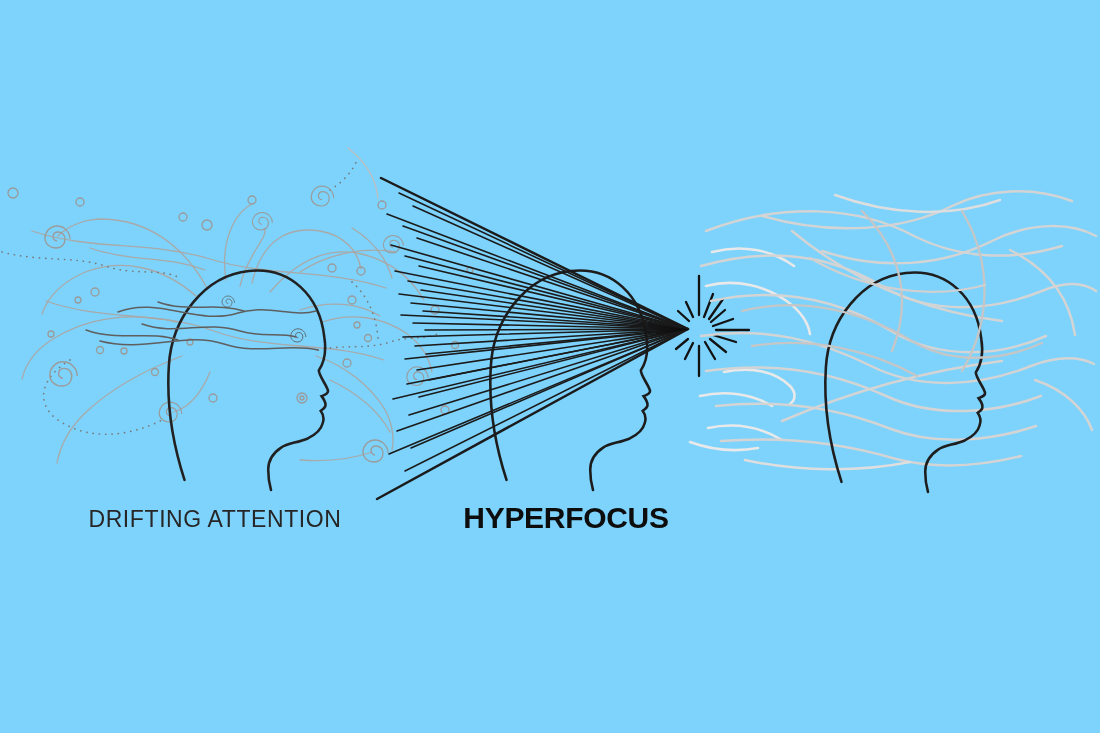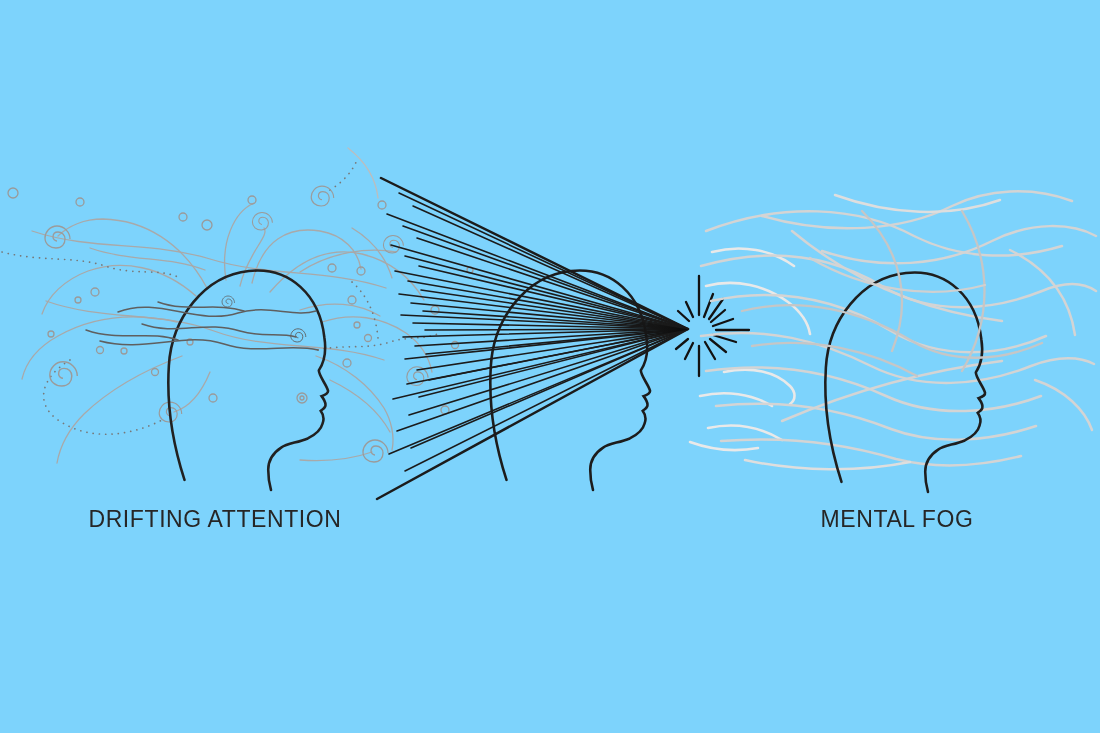--- a/index.html
+++ b/index.html
@@ -229,14 +229,14 @@
         <path d="M 862 211 C 902 251, 912 301, 892 351"></path>
         <path d="M 962 211 C 992 261, 992 321, 962 371"></path>
         <path d="M 742 311 C 802 296, 862 311, 912 341 C 952 365, 1002 361, 1042 343"></path>
         <path d="M 752 346 C 812 336, 872 351, 917 376"></path>
         <path d="M 810 258 C 865 290, 930 300, 985 285" stroke="#d0d0d0"></path>
       </g>
     </g>
   </svg>
 
   <div class="label" style="left:215px; top:506px;">DRIFTING ATTENTION</div>
-  <div class="label" style="left:897px; top:506px;">MENTAL FOG</div>
+  <div class="label label-bold" style="left:566px; top:501px;">HYPERFOCUS</div>
 </div>
 
 </body></html>

